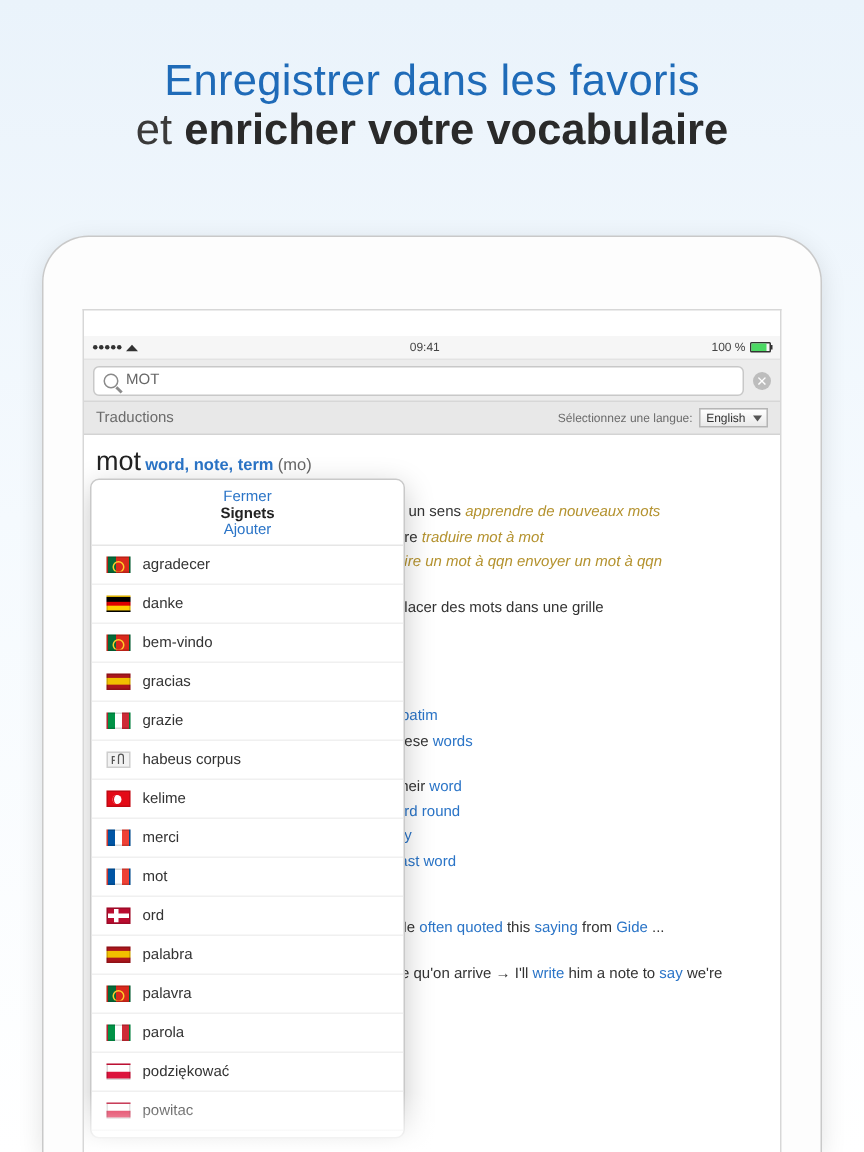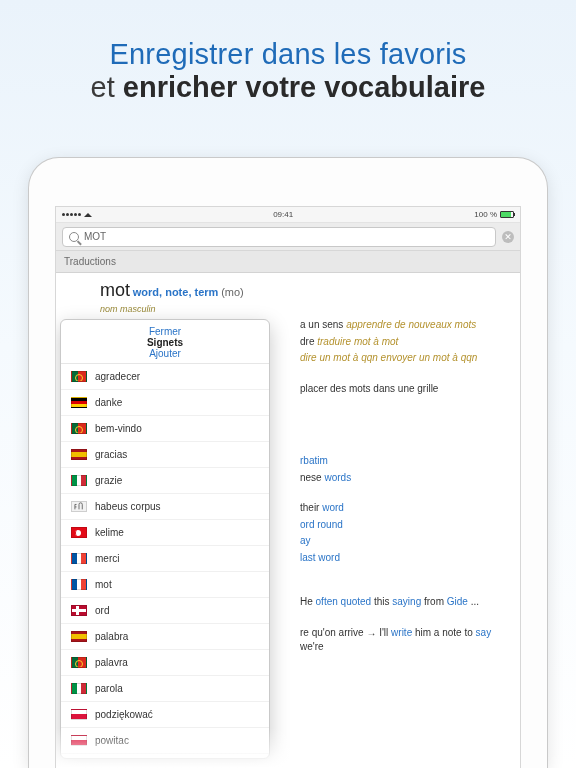--- a/index.html
+++ b/index.html
@@ -7,42 +7,42 @@
   body { background: linear-gradient(180deg, #eaf3fb 0%, #f5fafe 45%, #ffffff 100%); }
 
   .promo { text-align: center; padding: 38px 20px 22px; }
   .promo .line1 { font-size: 29px; font-weight: 400; color: #1f6bb8; letter-spacing: 0.2px; }
   .promo .line2 { font-size: 29px; font-weight: 400; color: #3a3a3a; }
   .promo .line2 b { font-weight: 700; color: #2a2a2a; }
 
   .tablet { position: absolute; left: 29px; top: 158px; width: 518px; height: 610px; background: #fdfdfd; border-radius: 30px 30px 0 0; box-shadow: 0 0 0 1px #c9c9c9, 0 4px 18px rgba(0,0,0,0.12); }
   .screen { position: absolute; left: 26px; top: 48px; right: 26px; bottom: 0; background: #fff; border: 1px solid #d7d7d7; border-bottom: none; overflow: hidden; }
 
-  .statusbar { height: 16px; background: #f6f6f6; display: flex; align-items: center; justify-content: space-between; padding: 0 6px; font-size: 8px; color: #444; border-bottom: 1px solid #e3e3e3; }
+  .statusbar { height: 16px; background: #f6f6f6; display: flex; align-items: center; justify-content: space-between; padding: 0 6px; font-size: 8px; color: #444; border-bottom: 1px solid #e3e3e3; margin-top: 17px; }
   .sb-left, .sb-right { display: flex; align-items: center; gap: 3px; justify-content: center; }
   .dots { display: flex; gap: 1px; }
   .dots span { width: 3px; height: 3px; border-radius: 50%; background: #333; }
   .wifi { width:0; height:0; border-left:4px solid transparent; border-right:4px solid transparent; border-bottom:6px solid #333; transform: scaleY(0.7); }
   .batt { width: 14px; height: 7px; border: 1px solid #333; border-radius: 1px; position: relative; }
   .batt::after { content: ""; position: absolute; right: -2px; top: 1px; width: 1px; height: 3px; background: #333; }
   .batt .fill { position: absolute; left: 0; top: 0; bottom: 0; width: 80%; background: #4cd964; }
 
   .searchbar { height: 28px; background: #ececec; display: flex; align-items: center; padding: 0 6px; gap: 6px; border-bottom: 1px solid #d7d7d7; }
   .searchfield { flex: 1; height: 20px; background: #fff; border: 1px solid #c8c8c8; border-radius: 4px; display: flex; align-items: center; padding: 0 6px; gap: 5px; }
   .searchfield .mag { width: 10px; height: 10px; border: 1.5px solid #8a8a8a; border-radius: 50%; position: relative; }
   .searchfield .mag::after { content: ""; position: absolute; width: 5px; height: 1.5px; background: #8a8a8a; bottom: -3px; right: -4px; transform: rotate(45deg); }
   .searchfield .txt { font-size: 10px; color: #666; }
   .clear { width: 12px; height: 12px; border-radius: 50%; background: #bdbdbd; color: #fff; font-size: 9px; line-height: 12px; text-align: center; }
 
   .subhead { height: 22px; background: #e8e8e8; border-bottom: 1px solid #d3d3d3; display: flex; align-items: center; justify-content: space-between; padding: 0 8px; font-size: 10px; color: #6b6b6b; }
   .langsel { display: flex; align-items: center; gap: 4px; font-size: 8px; color: #6b6b6b; }
   .langbox { border: 1px solid #b5b5b5; background: linear-gradient(#fff,#e9e9e9); padding: 1px 14px 1px 4px; font-size: 8px; color: #333; position: relative; }
   .langbox::after { content: ""; position: absolute; right: 3px; top: 4px; width: 0; height: 0; border-left: 3px solid transparent; border-right: 3px solid transparent; border-top: 4px solid #555; }
 
-  .entry { padding: 4px 8px 0; font-size: 10px; color: #333; line-height: 1.45; position: relative; margin-left: 36px; }
+  .entry { padding: 4px 8px 0; font-size: 10px; color: #333; line-height: 1.45; position: relative; }
   .headword { font-size: 18px; color: #222; }
   .senses { color: #2a74c7; font-weight: 600; font-size: 11px; }
   .pron { color: #666; font-size: 11px; }
   .pos { color: #9a8a3a; font-style: italic; font-size: 9px; }
   .exline { margin-top: 2px; padding-left: 200px; }
   .ex-it { color: #b4922e; font-style: italic; }
   .lnk { color: #2a74c7; }
   .entry .sectiongap { height: 14px; }
 
   .popover { position: absolute; left: 4px; top: 112px; width: 210px; height: 440px; background: #fff; border: 1px solid #c9c9c9; border-radius: 6px; box-shadow: 0 6px 20px rgba(0,0,0,0.22); overflow: hidden; }
@@ -108,20 +108,24 @@
     <div class="searchbar">
       <div class="searchfield">
         <div class="mag"></div>
         <div class="txt">MOT</div>
       </div>
       <div class="clear">✕</div>
     </div>
 
     <div class="subhead">
       <span>Traductions</span>
+      <div class="langsel">
+        <span>Sélectionnez une langue:</span>
+        <div class="langbox">English</div>
+      </div>
     </div>
 
     <div class="entry">
       <span class="headword">mot</span>
       <span class="senses">word, note, term</span>
       <span class="pron">(mo)</span>
       <div class="pos">nom masculin</div>
 
       <div class="exline"><span>a un sens </span><span class="ex-it">apprendre de nouveaux mots</span></div>
       <div class="exline"><span>dre </span><span class="ex-it">traduire mot à mot</span></div>

